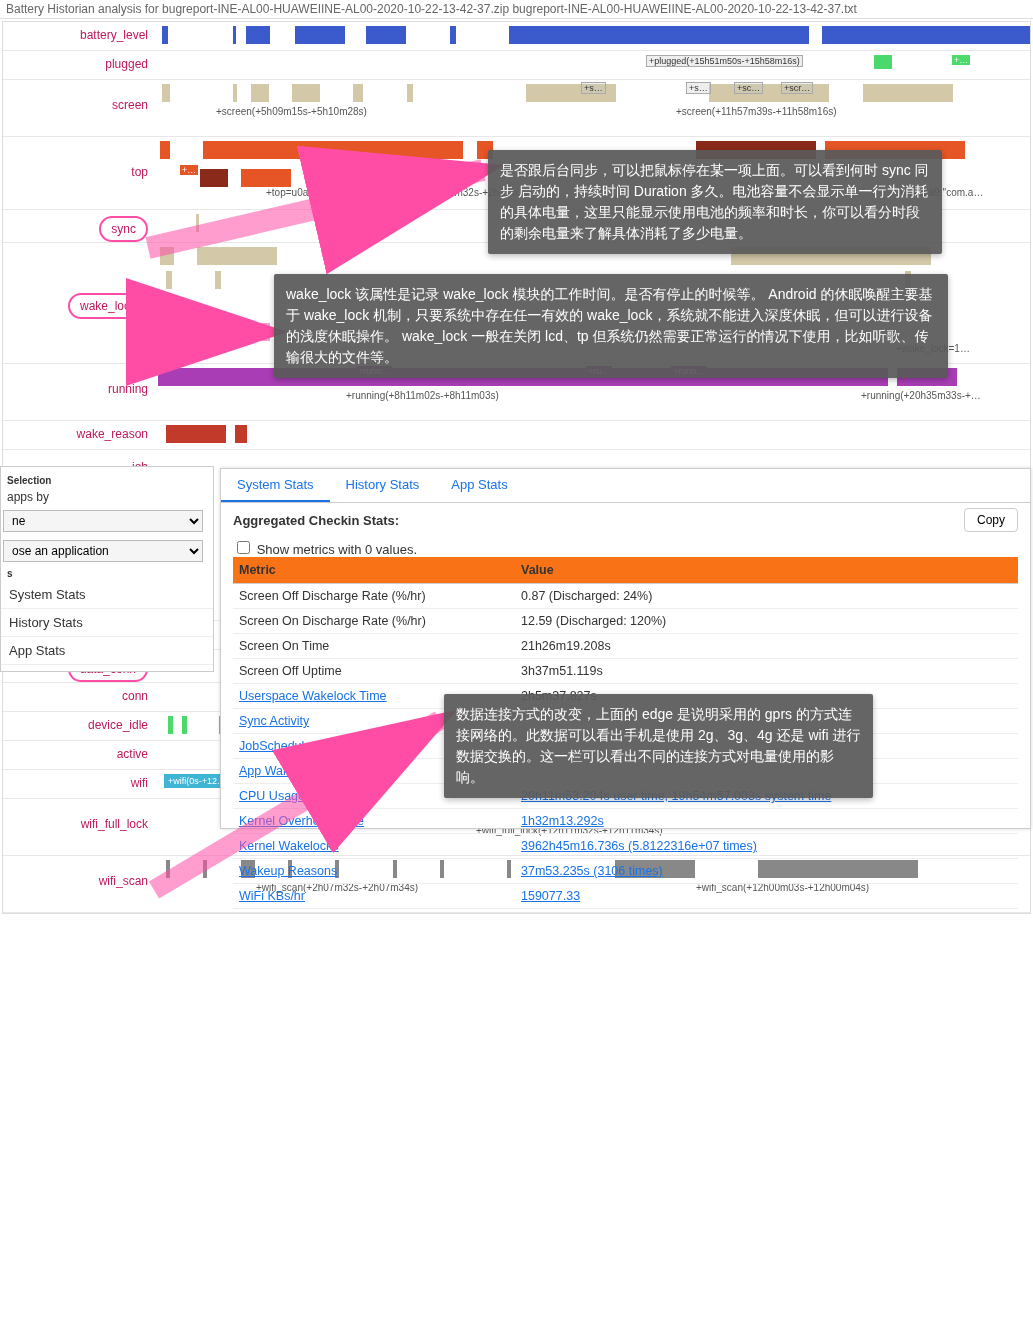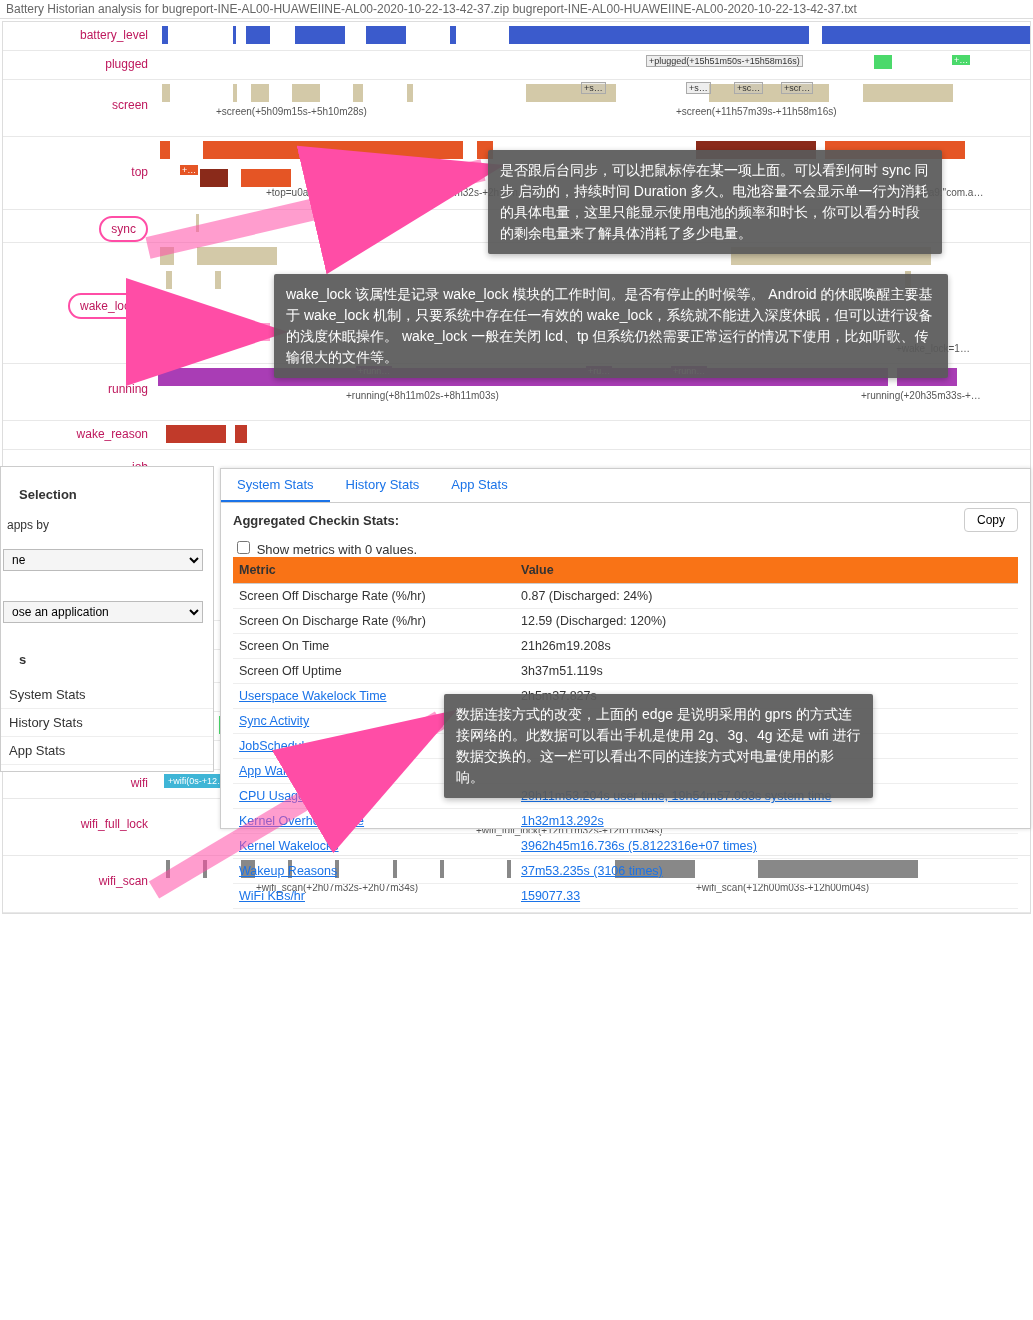--- a/index.html
+++ b/index.html
@@ -15,23 +15,23 @@
 .bar{display:inline-block;height:18px;vertical-align:top}
 .note{font-size:10px;color:#555;position:absolute}
 
 .pink-highlight{border:2px solid #ff4da6;border-radius:18px;padding:4px 10px;background:#fff;font-size:12px}
 
 .callout{position:absolute;background:#5a5a5a;opacity:0.93;color:#fff;font-size:14px;line-height:1.5;padding:10px 12px;border-radius:2px;z-index:50;box-shadow:0 2px 6px rgba(0,0,0,.3)}
 .arrow{position:absolute;z-index:40}
 .arrow svg{overflow:visible}
 .bottom-panel{position:absolute;left:220px;top:468px;right:2px;bottom:85px;background:#fff;border:1px solid #ccc;box-shadow:0 0 4px rgba(0,0,0,.15);z-index:30}
 .left-panel{position:absolute;left:0;top:466px;width:212px;background:#fff;border:1px solid #ccc;padding:6px 0;z-index:25}
-.left-panel h4{margin:12px;padding:2px 6px;font-size:13px;font-weight:bold}
+.left-panel h4{margin:0;padding:2px 6px;font-size:10px;font-weight:bold}
 .left-panel .sub{padding:2px 6px;font-size:12px;color:#333}
-.sel{width:200px;margin:15px 2px;height:22px;border:1px solid #bbb;background:#f5f5f5;font-size:12px;padding:0 4px}
+.sel{width:200px;margin:4px 2px;height:22px;border:1px solid #bbb;background:#f5f5f5;font-size:12px;padding:0 4px}
 .left-tabs div{padding:6px 8px;border-bottom:1px solid #eee;font-size:13px;cursor:pointer}
 .tabs{display:flex;border-bottom:1px solid #ccc}
 .tabs .tab{padding:8px 16px;font-size:13px;cursor:pointer}
 .tabs .tab.active{border-bottom:2px solid #1a73e8;color:#1a73e8;font-weight:500}
 .tabs .tab:not(.active){color:#1a73e8}
 .panel-body{padding:10px 12px}
 .agg-title{font-weight:bold;margin-bottom:10px;font-size:13px}
 .chk{margin:6px 0 10px 0;font-size:13px}
 .copy-btn{float:right;padding:4px 12px;border:1px solid #ccc;border-radius:4px;background:#fff;font-size:12px;margin-top:-30px;cursor:pointer}
 table{width:100%;border-collapse:collapse;font-size:12.5px}

